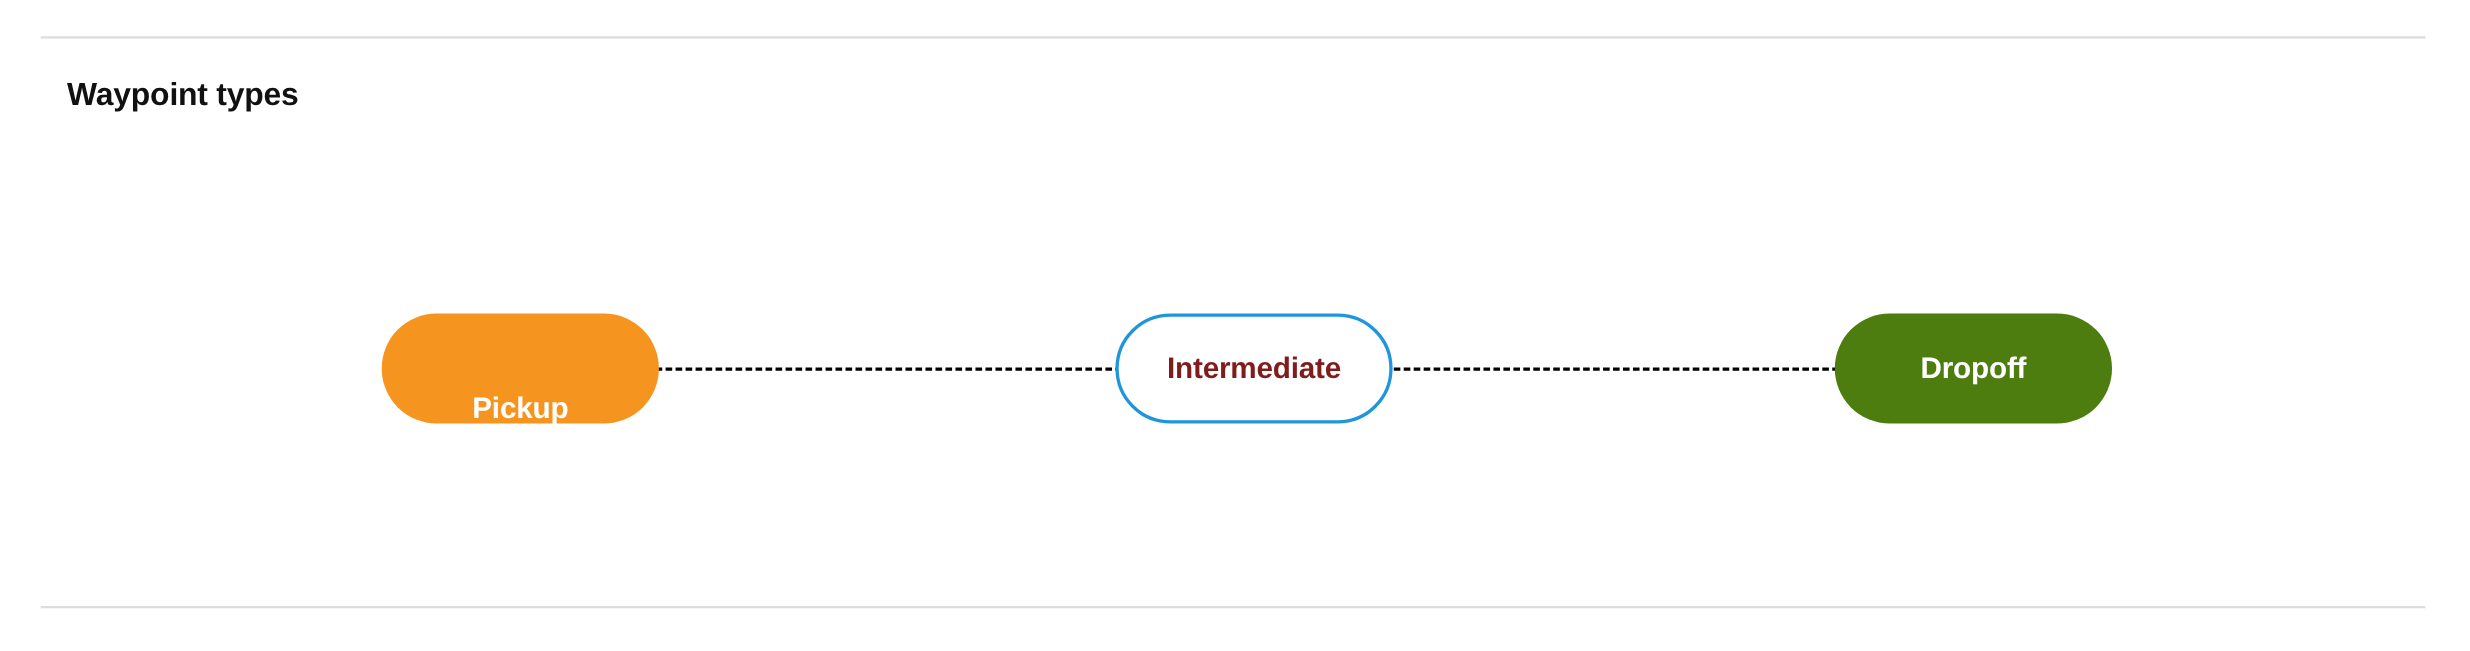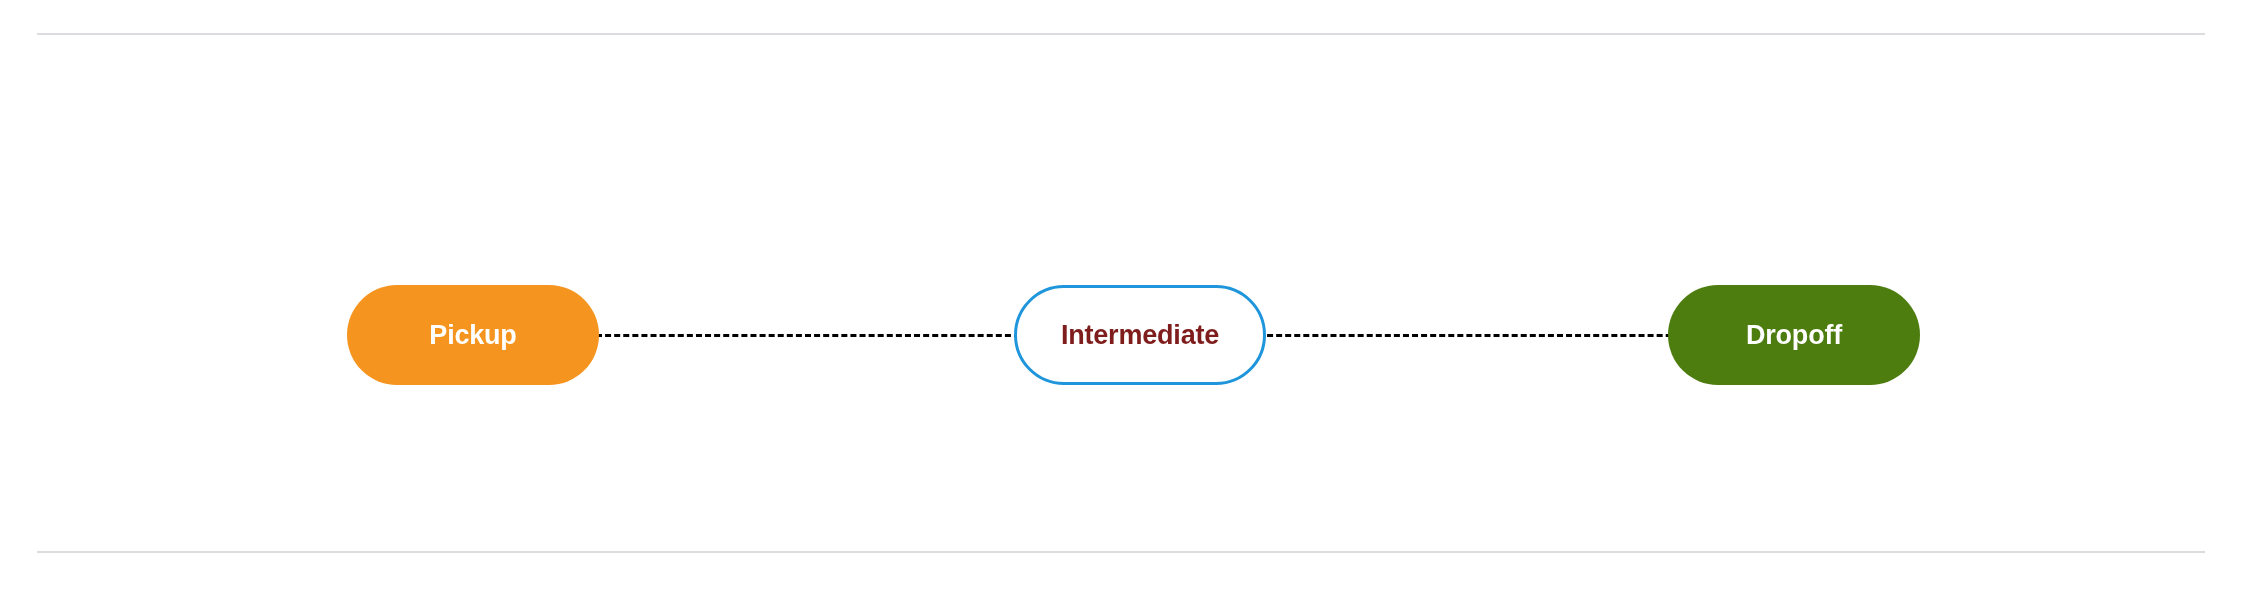--- a/index.html
+++ b/index.html
@@ -106,20 +106,21 @@
     font-size: 27px;
     font-weight: bold;
     letter-spacing: -0.2px;
     line-height: 1;
   }
 
   .node-pickup {
     left: 347px;
     width: 252px;
     background: #f5951f;
+    align-items: flex-end;
   }
   .node-pickup .node-label { color: #ffffff; }
 
   .node-intermediate {
     left: 1014px;
     width: 252px;
     background: #ffffff;
     border: 3px solid #1f96dc;
   }
   .node-intermediate .node-label { color: #7f1d1d; }
@@ -131,20 +132,21 @@
   }
   .node-dropoff .node-label { color: #ffffff; }
 </style>
 </head>
 <body>
 
 <div class="page">
 
   <div class="rule rule-top"></div>
 
+  <div class="section-title">Waypoint types</div>
 
   <div class="diagram">
 
 
     <div class="connector connector-1"></div>
 
     <div class="connector connector-2"></div>
 
     <div class="arrowhead"></div>
 

